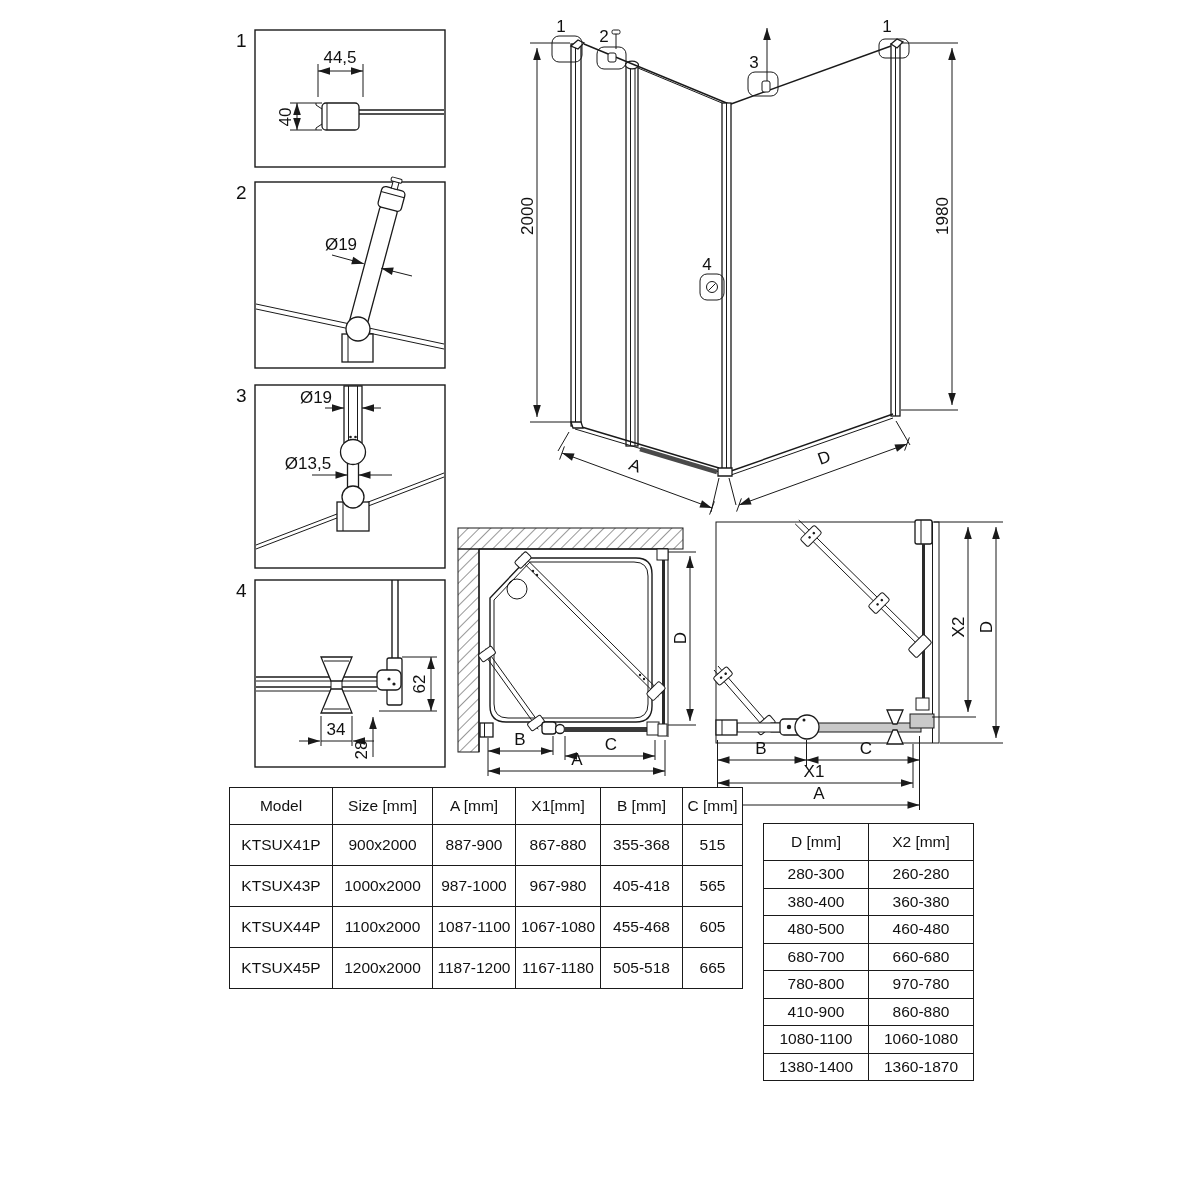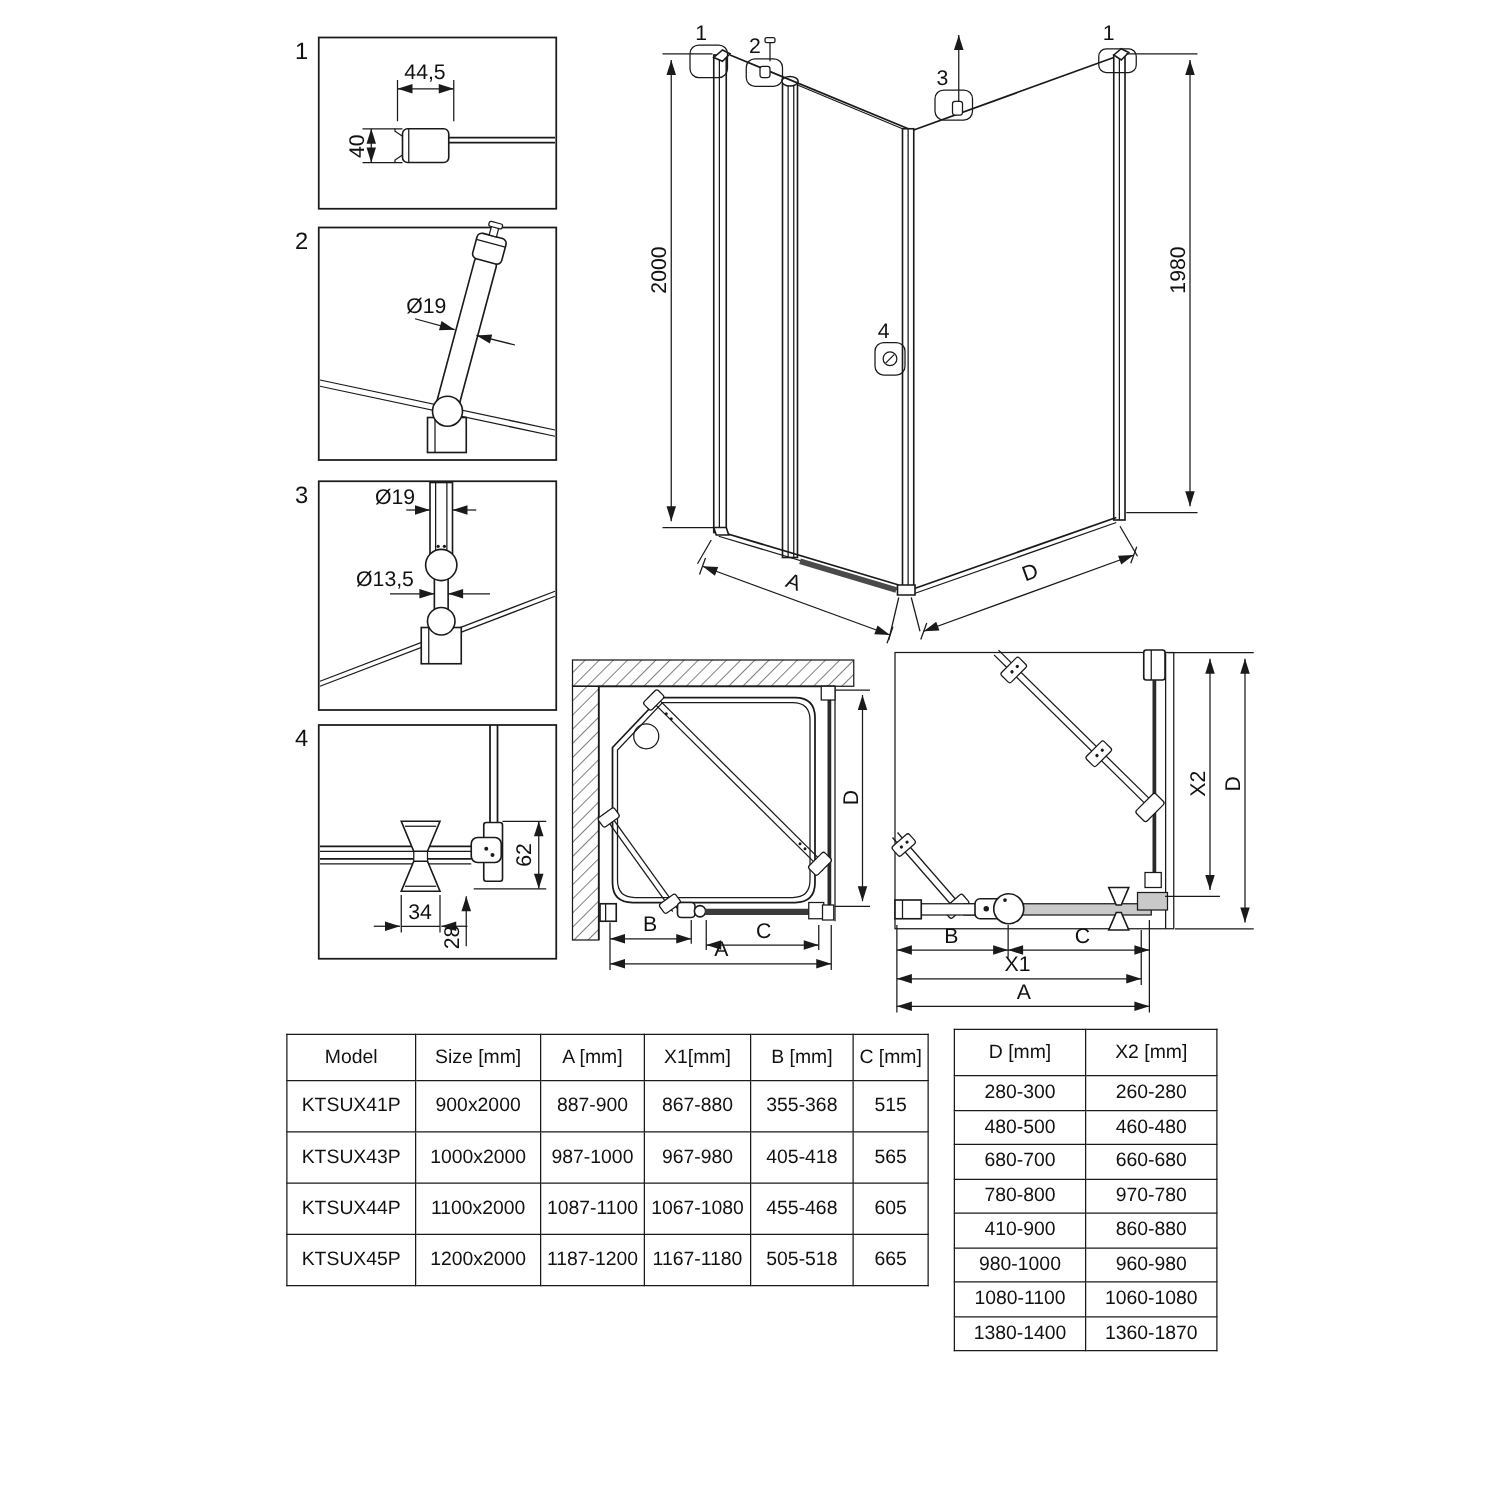--- a/index.html
+++ b/index.html
@@ -19,21 +19,21 @@
   .dot { fill:#1a1a1a; stroke:none; }
   text { fill:#111; font-family:"Liberation Sans", sans-serif; }
   .t17 { font-size:17px; }
   .t19 { font-size:19px; }
   .mid { text-anchor:middle; }
 
   
   table { position:absolute; border-collapse:collapse; table-layout:fixed; background:#fff; }
   th,td { border:1.7px solid #1a1a1a; text-align:center; vertical-align:middle;
           padding:0; font-weight:400; font-size:15.5px; color:#111; overflow:hidden; white-space:nowrap; }
-  .t-models { left:229px; top:827px; width:513px;padding-left:44px; }
+  .t-models { left:229px; top:787px; width:513px;padding-left:44px; }
   .t-models th { height:36px; }
   .t-models td { height:40px; }
   .t-ranges { left:763px; top:823px; width:210px; }
   .t-ranges th { height:36px; }
   .t-ranges td { height:26.5px; }
 </style>
 </head>
 <body>
 
 <div class="page">
@@ -430,40 +430,40 @@
       <th>D [mm]</th>
       <th>X2 [mm]</th>
     </tr>
   </thead>
   <tbody>
     <tr>
           <td>280-300</td>
           <td>260-280</td>
         </tr>
     <tr>
+          <td>380-400</td>
+          <td>360-380</td>
+        </tr>
+    <tr>
           <td>480-500</td>
           <td>460-480</td>
         </tr>
     <tr>
           <td>680-700</td>
           <td>660-680</td>
         </tr>
     <tr>
           <td>780-800</td>
           <td>970-780</td>
         </tr>
     <tr>
           <td>410-900</td>
           <td>860-880</td>
         </tr>
     <tr>
-          <td>980-1000</td>
-          <td>960-980</td>
-        </tr>
-    <tr>
           <td>1080-1100</td>
           <td>1060-1080</td>
         </tr>
     <tr>
           <td>1380-1400</td>
           <td>1360-1870</td>
         </tr>
   </tbody>
 </table>
 

